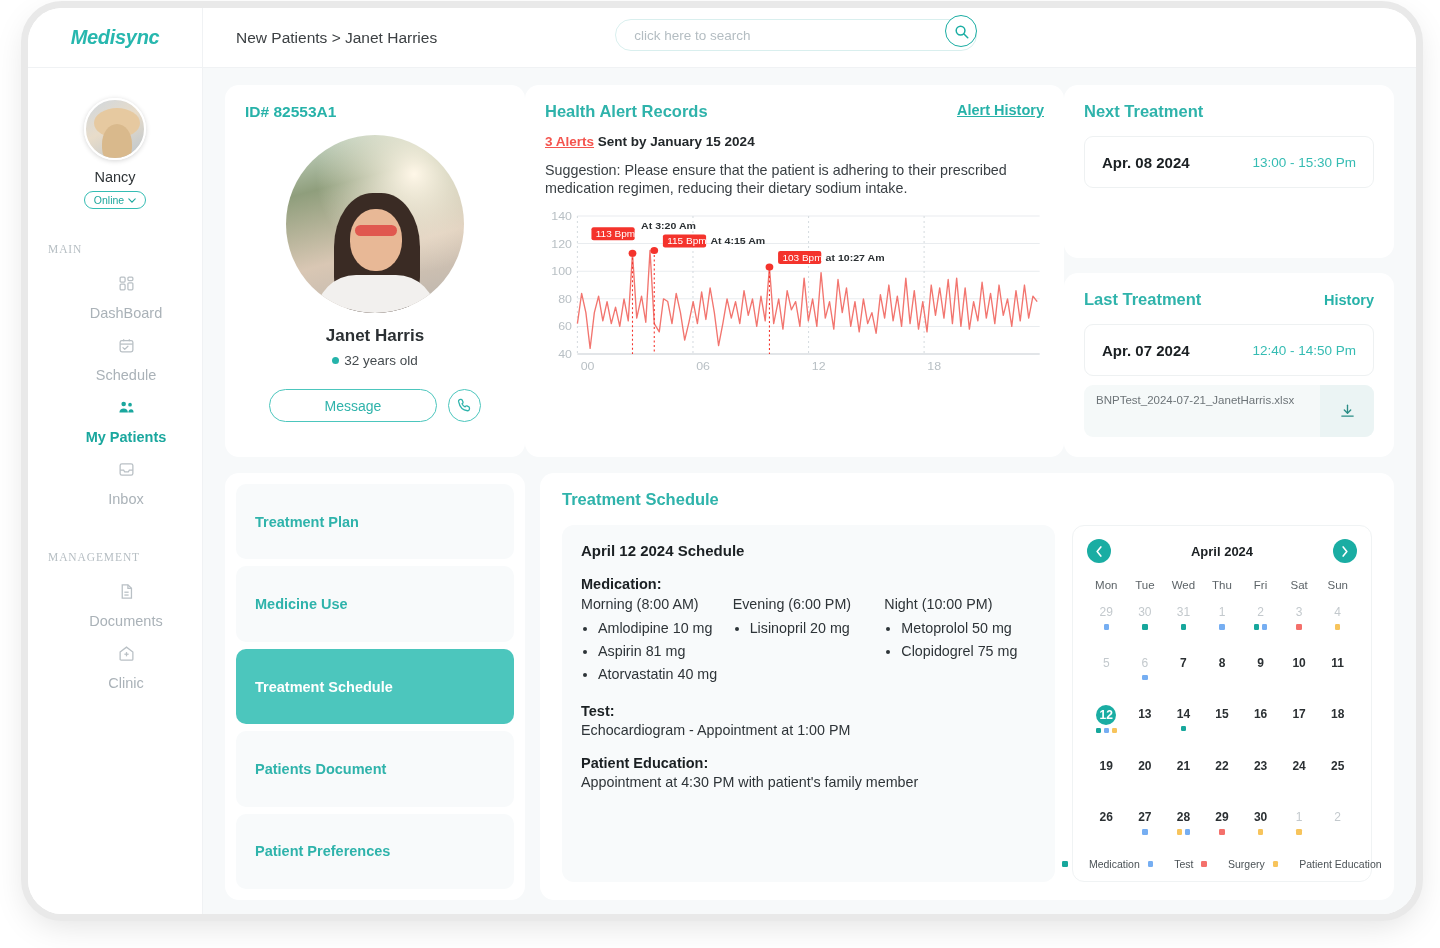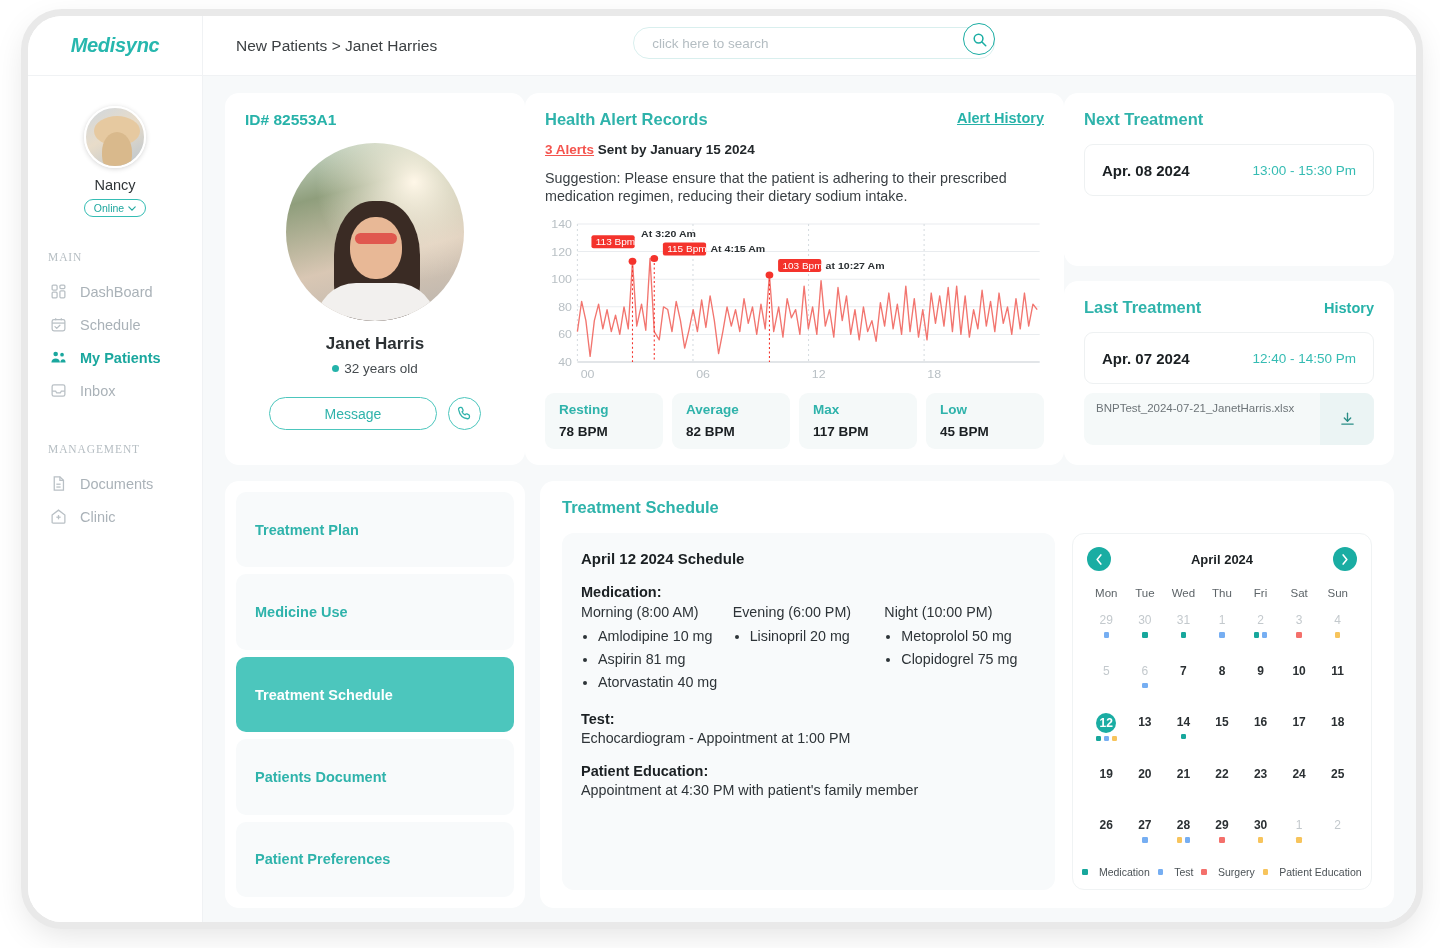--- a/index.html
+++ b/index.html
@@ -4,21 +4,21 @@
 <style>
   * { box-sizing: border-box; margin: 0; padding: 0; }
   body {
     width: 1440px; height: 948px;
     background: #ffffff;
     font-family: "Liberation Sans", sans-serif;
     overflow: hidden;
   }
   .frame {
     position: absolute;
-    left: 28px; top: 16px;
+    left: 28px; top: 8px;
     width: 1388px; height: 906px;
     background: #ffffff;
     border-radius: 34px;
     box-shadow: 0 0 0 7px #e9e9e9, 0 10px 34px rgba(0,0,0,0.13);
     overflow: hidden;
     display: flex;
     flex-direction: column;
   }
   
   .topbar { height: 60px; display: flex; flex-shrink: 0; background:#fff; }
@@ -28,21 +28,21 @@
     border-right: 1px solid #f0f2f4; border-bottom: 1px solid #f0f2f4;
     height: 60px;
   }
   .brand {
     color: #27b7ae; font-size: 20px; font-weight: bold;
     font-style: italic; letter-spacing: -0.3px;
   }
   .topbar-main {
     flex: 1; display: flex; align-items: center;
     border-bottom: 1px solid #f0f2f4;
-    padding: 0 30px 0 33px; gap: 28px;
+    padding: 0 30px 0 33px; gap: 10px;
   }
   .breadcrumb { font-size: 15.5px; color: #3c4043; white-space: nowrap; }
   .searchwrap {
     position: relative; margin-left: 168px;
     width: 362px; height: 37px;
   }
   .searchinput {
     width: 100%; height: 32px;
     border: 1px solid #d9efee; border-radius: 20px;
     padding: 0 44px 0 18px;
@@ -90,21 +90,21 @@
     display: flex; align-items: center; gap: 4px; cursor: pointer;
   }
   .navgroup { margin-top: 34px; }
   .navtitle {
     font-size: 11.5px; color: #b6bec3; letter-spacing: 0.9px;
     padding-left: 20px; margin-bottom: 12px; font-family: Liberation Serif, serif;
   }
   .navitem {
     display: flex; align-items: center; gap: 13px;
     padding: 8px 0 8px 22px; font-size: 14.5px;
-    color: #aab2b8; cursor: pointer;
+    color: #aab2b8; cursor: pointer; flex-direction: column;
   }
   .navitem.active { color: #1aa79e; font-weight: bold; }
   .navitem .ic { width: 17px; height: 17px; flex-shrink: 0; display:block; }
   .navgroup.mgmt { margin-top: 36px; }
 
   
   .content {
     flex: 1; background: #f7f9fa;
     padding: 17px 22px 0 22px;
     display: flex; flex-direction: column; gap: 16px;
@@ -234,21 +234,21 @@
   .dnum { font-size: 12px; color: #2b3033; font-weight: bold; line-height: 18px; width:18px; text-align:center;}
   .day.muted .dnum { color: #c3c9cd; font-weight: normal; }
   .day.sel .dnum {
     background: #1aada3; color: #fff; border-radius: 50%;
     width: 20px; height: 20px; line-height: 20px;
   }
   .dots { display: flex; gap: 2.5px; margin-top: 3px; height: 6px; }
   .dt { width: 5.5px; height: 5.5px; border-radius: 1.2px; }
   .callegend { display: flex; gap: 8px; justify-content: center; align-items: center;
                margin-top: 6px; flex-wrap: nowrap; }
-  .lg { display: flex; align-items: center; gap: 11px; font-size: 10.5px; color: #4b5256; white-space: nowrap; }
+  .lg { display: flex; align-items: center; gap: 21px; font-size: 10.5px; color: #4b5256; white-space: nowrap; }
   .lgd { width: 5.5px; height: 5.5px; border-radius: 1.2px; }
 </style>
 </head>
 <body>
 
 <div class="frame">
 
   <div class="topbar">
     <div class="brand-cell">
       <div class="brand">Medisync</div>
@@ -415,38 +415,20 @@
                 <text x="113.155" y="36.5" font-size="9.3" fill="#fff" font-family="&quot;Liberation Sans&quot;, sans-serif">115 Bpm</text>
                 <text x="153.155" y="36.5" font-size="9.8" fill="#2b3033" font-weight="bold" font-family="&quot;Liberation Sans&quot;, sans-serif">At 4:15 Am</text>
                 <line x1="207.79833333333335" y1="59.06" x2="207.79833333333335" y2="146" stroke="#f4332c" stroke-width="1" stroke-dasharray="2,2.5"></line>
                 <circle cx="207.79833333333335" cy="59.06" r="3.6" fill="#f4332c"></circle>
                 <rect x="215.79833333333335" y="43.06" width="40" height="13" rx="2" fill="#f4332c"></rect>
                 <text x="219.79833333333335" y="53.06" font-size="9.3" fill="#fff" font-family="&quot;Liberation Sans&quot;, sans-serif">103 Bpm</text>
                 <text x="259.79833333333335" y="53.06" font-size="9.8" fill="#2b3033" font-weight="bold" font-family="&quot;Liberation Sans&quot;, sans-serif">at 10:27 Am</text>
               </svg>
           </div>
 
-          <div class="statrow">
-            <div class="stat">
-              <div class="l">Resting</div>
-              <div class="v">78 BPM</div>
-            </div>
-            <div class="stat">
-              <div class="l">Average</div>
-              <div class="v">82 BPM</div>
-            </div>
-            <div class="stat">
-              <div class="l">Max</div>
-              <div class="v">117 BPM</div>
-            </div>
-            <div class="stat">
-              <div class="l">Low</div>
-              <div class="v">45 BPM</div>
-            </div>
-          </div>
         </div>
 
         <div class="rightcol">
           <div class="card tcard next">
             <div class="thead">
               <div class="ttitle">Next Treatment</div>
             </div>
             <div class="trow">
               <div class="tdate">Apr. 08 2024</div>
               <div class="ttime">13:00 - 15:30 Pm</div>

